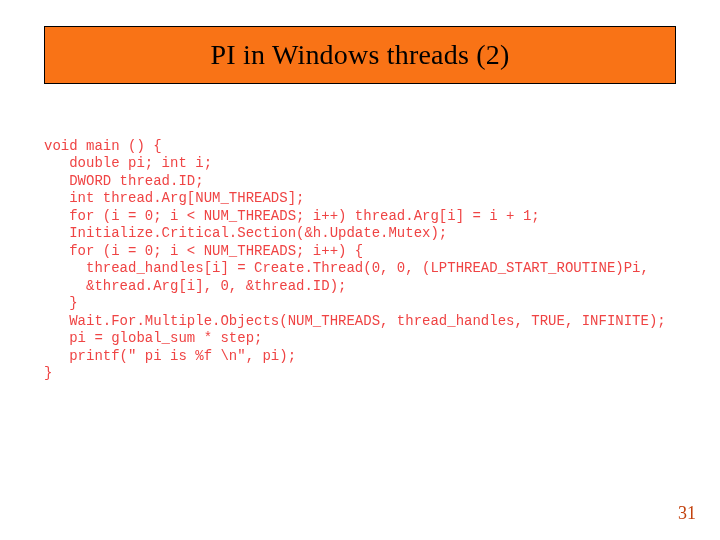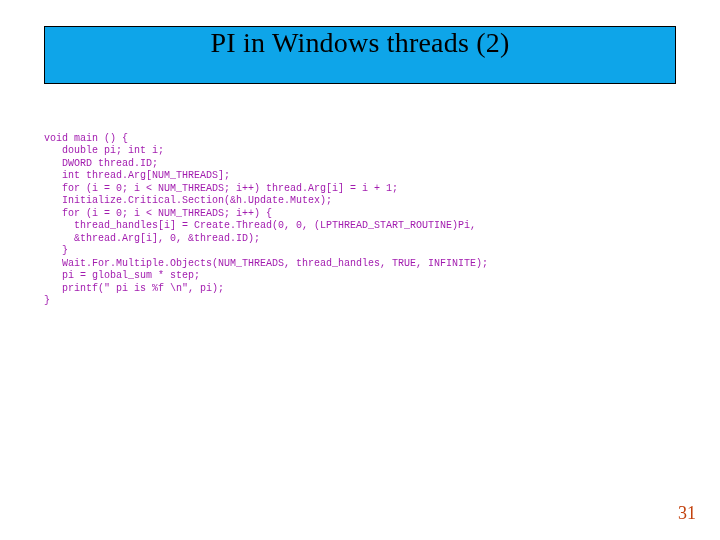--- a/index.html
+++ b/index.html
@@ -11,41 +11,41 @@
     font-family: "Times New Roman", Times, serif;
     position: relative;
     overflow: hidden;
   }
   .title-box {
     position: absolute;
     top: 26px;
     left: 44px;
     right: 44px;
     height: 56px;
-    background: #0ea5e9;
+    background: #f97316;
     border: 1px solid #000000;
     display: flex;
-    align-items: flex-start;
+    align-items: center;
     justify-content: center;
   }
   .title-text {
     font-size: 28px;
     color: #000000;
     letter-spacing: 0.2px;
   }
   .code-block {
     position: absolute;
     top: 120px;
     left: 44px;
     right: 44px;
     font-family: "Courier New", Courier, monospace;
-    font-size: 10px;
+    font-size: 14px;
     line-height: 1.25;
     white-space: pre;
-    color: #a21caf;
+    color: #ef4444;
   }
   .page-number {
     position: absolute;
     bottom: 16px;
     right: 24px;
     font-size: 18px;
     color: #c2410c;
   }
 </style>
 </head>

